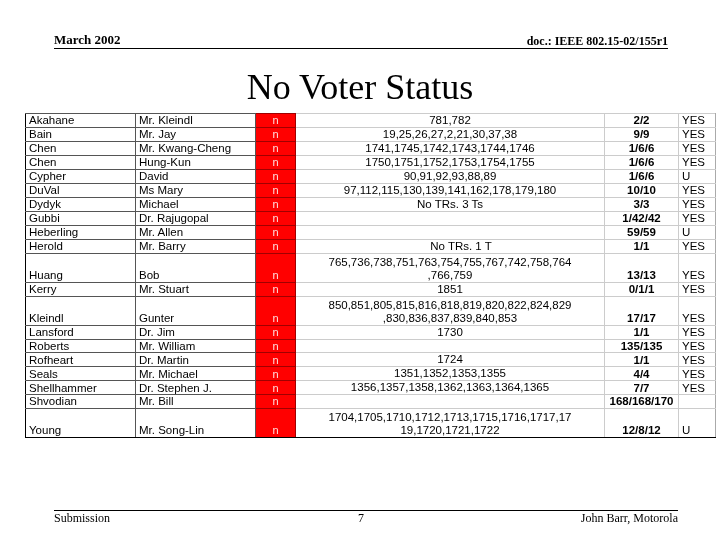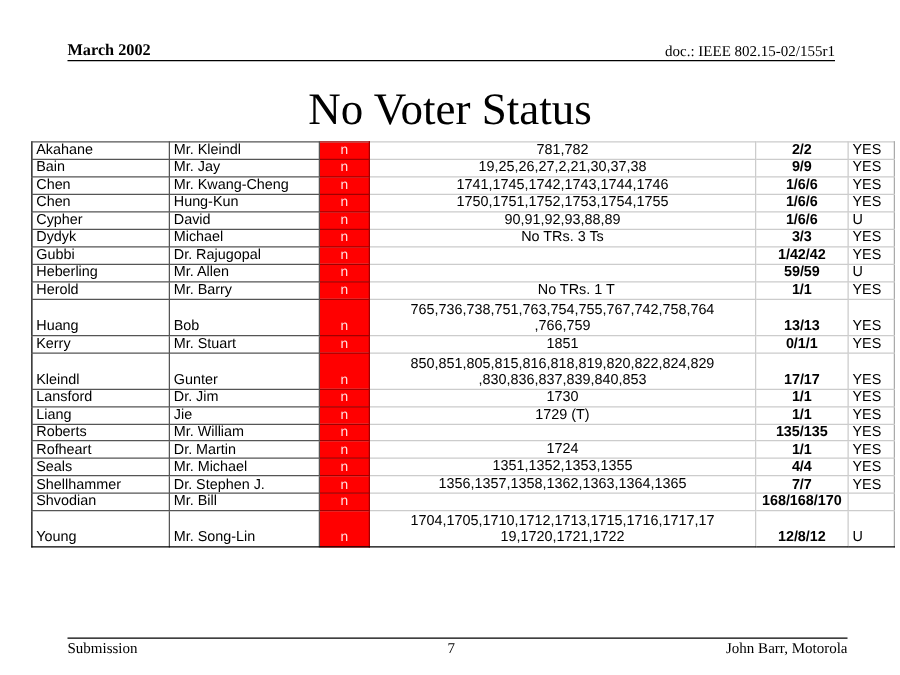--- a/index.html
+++ b/index.html
@@ -1,21 +1,21 @@
 <!DOCTYPE html>
 <html><head>
 <meta charset="utf-8">
 <style>
   html, body { margin: 0; padding: 0; }
   body {
     width: 720px; height: 540px; background: #ffffff; position: relative; overflow: hidden;
     font-family: "Liberation Serif", serif; color: #000;
   }
   .hdr-left { position: absolute; left: 54px; top: 32px; font-size: 13px; font-weight: bold; }
-  .hdr-right { position: absolute; right: 52px; top: 34px; font-size: 12px; font-weight: normal; }
+  .hdr-right { position: absolute; right: 52px; top: 34px; font-size: 12px; font-weight: bold; }
   .hdr-rule { position: absolute; left: 54px; width: 614px; top: 48px; height: 0; border-top: 1.5px solid #000; }
   .title { position: absolute; left: 0; width: 720px; top: 66px; text-align: center; font-size: 36px; }
   .tbl-wrap { position: absolute; left: 25px; top: 113px; }
   table { border-collapse: collapse; font-family: "Liberation Sans", sans-serif; font-size: 11.5px; }
   td { border: 1px solid #555; padding: 0 3px; height: 12.8px; line-height: 12.8px; white-space: nowrap; vertical-align: bottom; }
   td.c1 { width: 103px; border-left: 1.5px solid #000; }
   td.c2 { width: 113px; }
   td.c3 { width: 33px; background: #ff0000; color: #ffdede; text-align: center; border-color: #a00000; font-size: 11px; }
   td.c4 { width: 280px; text-align: center; border-color: #ccc; line-height: 13px; }
   td.c5 { width: 67px; text-align: center; font-weight: bold; border-color: #ccc; }
@@ -73,20 +73,28 @@
         </tr>
         <tr>
           <td class="c1">Cypher</td>
           <td class="c2">David</td>
           <td class="c3">n</td>
           <td class="c4" style="white-space: pre;">90,91,92,93,88,89</td>
           <td class="c5">1/6/6</td>
           <td class="c6">U</td>
         </tr>
         <tr>
+          <td class="c1">DuVal</td>
+          <td class="c2">Ms Mary</td>
+          <td class="c3">n</td>
+          <td class="c4" style="white-space: pre;">97,112,115,130,139,141,162,178,179,180</td>
+          <td class="c5">10/10</td>
+          <td class="c6">YES</td>
+        </tr>
+        <tr>
           <td class="c1">Dydyk</td>
           <td class="c2">Michael</td>
           <td class="c3">n</td>
           <td class="c4" style="white-space: pre;">No TRs. 3 Ts</td>
           <td class="c5">3/3</td>
           <td class="c6">YES</td>
         </tr>
         <tr>
           <td class="c1">Gubbi</td>
           <td class="c2">Dr. Rajugopal</td>
@@ -135,28 +143,20 @@
           <td class="c4" style="white-space: pre;">850,851,805,815,816,818,819,820,822,824,829
 ,830,836,837,839,840,853</td>
           <td class="c5">17/17</td>
           <td class="c6">YES</td>
         </tr>
         <tr>
           <td class="c1">Lansford</td>
           <td class="c2">Dr. Jim</td>
           <td class="c3">n</td>
           <td class="c4" style="white-space: pre;">1730</td>
-          <td class="c5">1/1</td>
-          <td class="c6">YES</td>
-        </tr>
-        <tr>
-          <td class="c1">Liang</td>
-          <td class="c2">Jie</td>
-          <td class="c3">n</td>
-          <td class="c4" style="white-space: pre;">1729 (T)</td>
           <td class="c5">1/1</td>
           <td class="c6">YES</td>
         </tr>
         <tr>
           <td class="c1">Roberts</td>
           <td class="c2">Mr. William</td>
           <td class="c3">n</td>
           <td class="c4" style="white-space: pre;"></td>
           <td class="c5">135/135</td>
           <td class="c6">YES</td>

